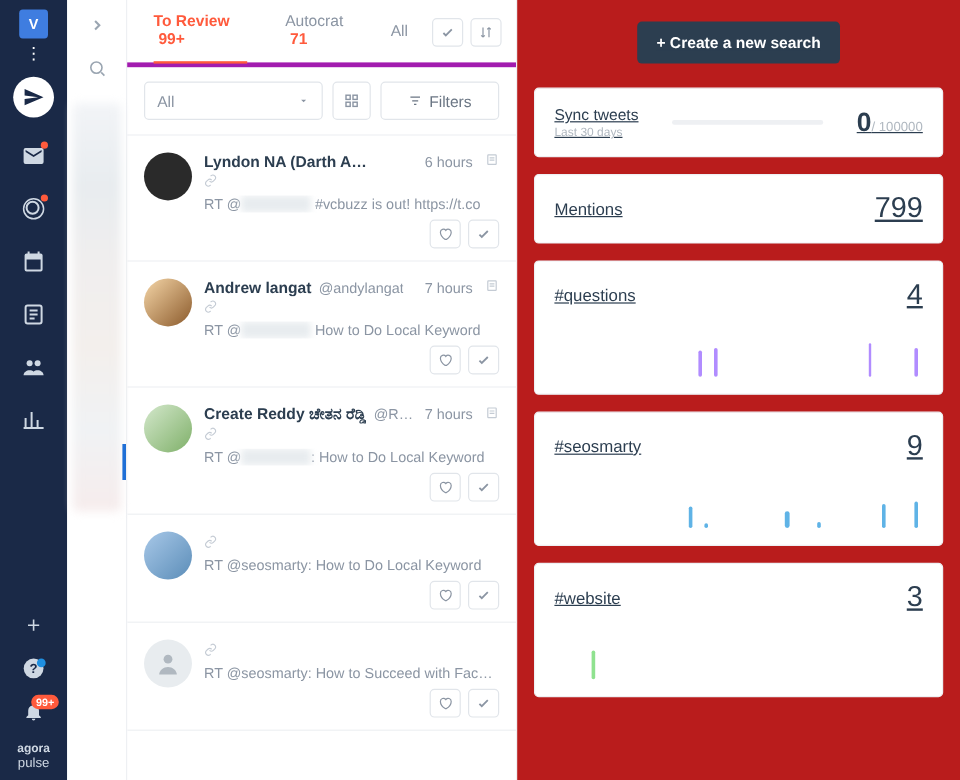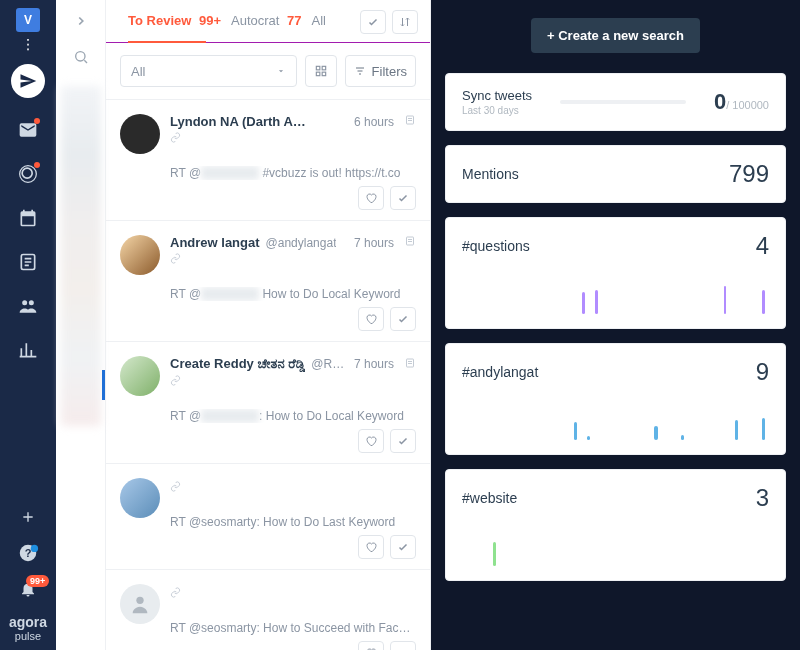--- a/index.html
+++ b/index.html
@@ -10,54 +10,54 @@
 .sidebar .dots { color: #fff; font-size: 14px; margin-bottom: 12px; }
 .sidebar .circle-icon { width: 34px; height: 34px; background: #fff; border-radius: 50%; display: flex; align-items: center; justify-content: center; margin-bottom: 12px; }
 .sidebar .nav-icon { width: 40px; height: 40px; display: flex; align-items: center; justify-content: center; color: #cfd8e3; margin-bottom: 4px; position: relative; cursor: pointer; }
 .sidebar .nav-icon svg { width: 20px; height: 20px; }
 .sidebar .nav-icon .dot { position: absolute; top: 8px; right: 8px; width: 6px; height: 6px; background: #ff5a3c; border-radius: 50%; }
 .sidebar .spacer { flex: 1; }
 .sidebar .bottom-icon { width: 40px; height: 36px; display: flex; align-items: center; justify-content: center; color: #cfd8e3; position: relative; cursor: pointer; }
 .sidebar .notif { position: relative; }
 .sidebar .notif .count { position: absolute; top: 4px; left: 18px; background: #ff5a3c; color: #fff; font-size: 9px; font-weight: 700; padding: 1px 4px; border-radius: 8px; }
 .sidebar .brand { color: #cfd8e3; font-size: 11px; text-align: center; padding: 8px 4px; line-height: 1.1; }
-.sidebar .brand .b1 { font-weight: 700; font-size: 14px; }
+.sidebar .brand .b1 { font-weight: 700; font-size: 10px; }
 .secondary { width: 50px; background: #fff; border-right: 1px solid #eef0f3; display: flex; flex-direction: column; align-items: center; padding-top: 14px; position: relative; }
 .secondary .chev { color: #9aa5b1; margin-bottom: 18px; cursor: pointer; }
 .secondary .search-i { color: #9aa5b1; margin-bottom: 18px; cursor: pointer; }
 .secondary .blurred { width: 40px; height: 340px; background: linear-gradient(180deg, #f2f4f7 0%, #e8ecef 20%, #f0eeee 40%, #f3efec 60%, #f0f2f4 80%, #f6ecec 100%); filter: blur(4px); border-radius: 4px; position: relative; }
 .secondary .active-marker { position: absolute; right: 0; top: 370px; width: 3px; height: 30px; background: #1f6fd6; }
 .feed-col { width: 325px; border-right: 1px solid #eef0f3; display: flex; flex-direction: column; background: #fff; }
-.tabs { display: flex; align-items: center; padding: 10px 12px 0 22px; border-bottom: 1px solid #a21caf; position: relative; gap: 10px; }
+.tabs { display: flex; align-items: center; padding: 10px 12px 0 22px; border-bottom: 4px solid #a21caf; position: relative; gap: 20px; }
 .tabs .tab { font-size: 13px; color: #8b95a3; padding-bottom: 12px; cursor: pointer; position: relative; }
 .tabs .tab.active { color: #ff5a3c; font-weight: 600; }
 .tabs .tab .count { color: #ff5a3c; font-weight: 600; margin-left: 4px; }
 .tabs .tab.assigned .count { color: #ff5a3c; }
 .tabs .tab-underline { position: absolute; left: 22px; bottom: -1px; width: 78px; height: 2px; background: #ff5a3c; }
 .tabs .right-icons { margin-left: auto; display: flex; gap: 6px; padding-bottom: 8px; }
 .tabs .right-icons .ibox { width: 26px; height: 24px; border: 1px solid #e1e5ea; border-radius: 4px; display: flex; align-items: center; justify-content: center; color: #8b95a3; cursor: pointer; }
 .filter-row { display: flex; align-items: center; padding: 12px 14px; gap: 8px; border-bottom: 1px solid #eef0f3; }
 .filter-row .dropdown { flex: 1; height: 32px; border: 1px solid #e1e5ea; border-radius: 4px; display: flex; align-items: center; padding: 0 10px; color: #8b95a3; cursor: pointer; justify-content: space-between; }
 .filter-row .sqbtn { width: 32px; height: 32px; border: 1px solid #e1e5ea; border-radius: 4px; display: flex; align-items: center; justify-content: center; color: #8b95a3; cursor: pointer; }
-.filter-row .filters-btn { height: 32px; border: 1px solid #e1e5ea; border-radius: 4px; display: flex; align-items: center; padding: 0 8px; gap: 6px; color: #6b7684; cursor: pointer; }
+.filter-row .filters-btn { height: 32px; border: 1px solid #e1e5ea; border-radius: 4px; display: flex; align-items: center; padding: 0 22px; gap: 6px; color: #6b7684; cursor: pointer; }
 .feed-list { flex: 1; overflow-y: auto; }
 .feed-item { display: flex; padding: 14px 14px 10px 14px; border-bottom: 1px solid #eef0f3; gap: 10px; }
 .feed-item .avatar { width: 40px; height: 40px; border-radius: 50%; background: #d0d5dd; flex-shrink: 0; display: flex; align-items: center; justify-content: center; color: #98a2b3; }
 .feed-item .body { flex: 1; min-width: 0; }
 .feed-item .line1 { display: flex; align-items: center; gap: 6px; }
 .feed-item .name { font-weight: 600; color: #2c3e50; font-size: 13px; white-space: nowrap; overflow: hidden; text-overflow: ellipsis; max-width: 140px; }
 .feed-item .handle { color: #8b95a3; font-size: 12px; white-space: nowrap; overflow: hidden; text-overflow: ellipsis; }
 .feed-item .time { color: #8b95a3; font-size: 12px; margin-left: auto; }
 .feed-item .note-i { color: #c4cbd4; margin-left: 4px; }
 .feed-item .link-i { color: #c4cbd4; font-size: 12px; margin-top: 3px; display: block; }
-.feed-item .content { color: #8b95a3; font-size: 12px; margin-top: 20px; white-space: nowrap; overflow: hidden; text-overflow: ellipsis; }
+.feed-item .content { color: #8b95a3; font-size: 12px; margin-top: 4px; white-space: nowrap; overflow: hidden; text-overflow: ellipsis; }
 .feed-item .content .blur { filter: blur(3px); background: #e8ecef; border-radius: 2px; padding: 0 14px; color: transparent; }
 .feed-item .actions { display: flex; justify-content: flex-end; gap: 6px; margin-top: 6px; }
 .feed-item .actions .abtn { width: 26px; height: 24px; border: 1px solid #e1e5ea; border-radius: 4px; display: flex; align-items: center; justify-content: center; color: #8b95a3; cursor: pointer; }
-.right-col { flex: 1; background: #0f172a; padding: 18px 14px; overflow-y: auto; }
+.right-col { flex: 1; background: #b91c1c; padding: 18px 14px; overflow-y: auto; text-decoration: underline; }
 .right-col .center { display: flex; justify-content: center; margin-bottom: 20px; }
 .right-col .new-search { background: #2c3e50; color: #fff; border: none; border-radius: 4px; padding: 10px 16px; font-size: 13px; font-weight: 600; cursor: pointer; }
 .metric-card { background: #fff; border: 1px solid #eef0f3; border-radius: 4px; padding: 14px 16px; margin-bottom: 14px; }
 .metric-card.sync { display: flex; align-items: center; gap: 28px;}
 .metric-card.sync .labels .t1 { color: #2c3e50; font-size: 13px; }
 .metric-card.sync .labels .t2 { color: #b0b8c0; font-size: 10px; margin-top: 2px; }
 .metric-card.sync .bar { flex: 1; height: 4px; background: #eef0f3; border-radius: 2px;}
 .metric-card.sync .val { margin-left: auto; color: #2c3e50; font-size: 13px; }
 .metric-card.sync .val .big { font-size: 22px; font-weight: 600; }
 .metric-card.sync .val .max { color: #b0b8c0; font-size: 11px; }
@@ -166,21 +166,21 @@
     <div class="blurred"></div>
     <div class="active-marker"></div>
   </div>
 
   <div class="feed-col">
     <div class="tabs">
       <div class="tab active">
         <span>To Review</span> <span class="count">99+</span>
       </div>
       <div class="tab assigned">
-        <span>Autocrat</span> <span class="count">77</span>
+        <span>Autocrat</span> <span class="count">71</span>
       </div>
       <div class="tab">All</div>
       <div class="right-icons">
         <div class="ibox">
           <svg width="12" height="12" viewBox="0 0 24 24" fill="none" stroke="currentColor" stroke-width="3">
               <path d="M5 13l4 4L19 7"></path>
             </svg>
         </div>
         <div class="ibox">
           <svg width="12" height="12" viewBox="0 0 24 24" fill="none" stroke="currentColor" stroke-width="2">
@@ -310,21 +310,21 @@
     </div>
         </div>
         <div class="feed-item">
     <div class="avatar av-4">
       
     </div>
     <div class="body">
       <span class="link-i"><svg width="11" height="11" viewBox="0 0 24 24" fill="none" stroke="currentColor" stroke-width="2">
                 <path d="M10 13a5 5 0 007 0l3-3a5 5 0 00-7-7l-1 1M14 11a5 5 0 00-7 0l-3 3a5 5 0 007 7l1-1"></path>
               </svg></span>
-      <div class="content">RT @seosmarty: How to Do Last Keyword</div>
+      <div class="content">RT @seosmarty: How to Do Local Keyword</div>
       <div class="actions">
         <div class="abtn">
                 <svg width="12" height="12" viewBox="0 0 24 24" fill="none" stroke="currentColor" stroke-width="2">
                   <path d="M12 21s-8-5-8-12a5 5 0 019-3 5 5 0 019 3c0 7-8 12-8 12z"></path>
                 </svg>
               </div>
         <div class="abtn">
                 <svg width="12" height="12" viewBox="0 0 24 24" fill="none" stroke="currentColor" stroke-width="3">
                   <path d="M5 13l4 4L19 7"></path>
                 </svg>
@@ -406,21 +406,21 @@
           <div class="bar" style="height: 0px; background: rgb(177, 140, 255);"></div>
           <div class="bar" style="height: 0px; background: rgb(177, 140, 255);"></div>
           <div class="bar" style="height: 28px; background: rgb(177, 140, 255);"></div>
           <div class="bar" style="height: 0px; background: rgb(177, 140, 255);"></div>
           <div class="bar" style="height: 0px; background: rgb(177, 140, 255);"></div>
           <div class="bar" style="height: 24px; background: rgb(177, 140, 255);"></div>
         </div>
     </div>
     <div class="metric-card chart">
       <div class="head">
-        <div class="label">#andylangat</div>
+        <div class="label">#seosmarty</div>
         <div class="num">9</div>
       </div>
       <div class="bars" id="chart-1">
           <div class="bar" style="height: 0px; background: rgb(95, 179, 230);"></div>
           <div class="bar" style="height: 0px; background: rgb(95, 179, 230);"></div>
           <div class="bar" style="height: 0px; background: rgb(95, 179, 230);"></div>
           <div class="bar" style="height: 0px; background: rgb(95, 179, 230);"></div>
           <div class="bar" style="height: 0px; background: rgb(95, 179, 230);"></div>
           <div class="bar" style="height: 0px; background: rgb(95, 179, 230);"></div>
           <div class="bar" style="height: 0px; background: rgb(95, 179, 230);"></div>

